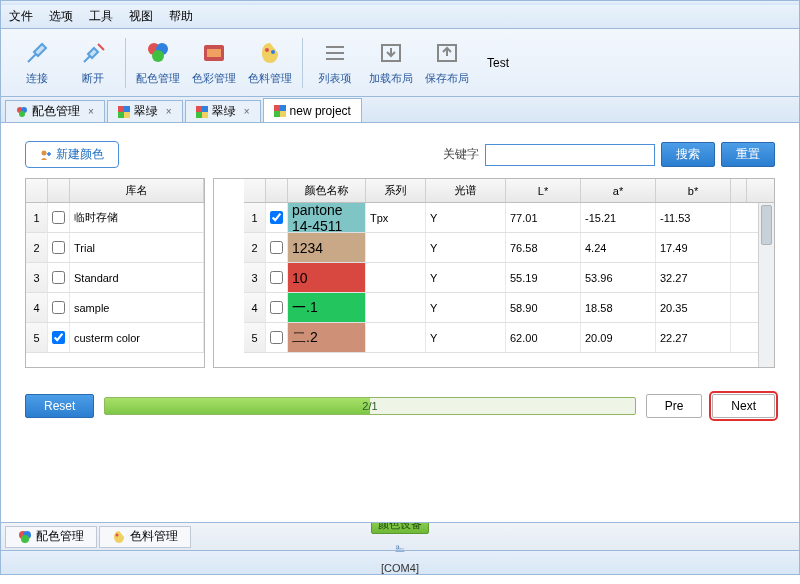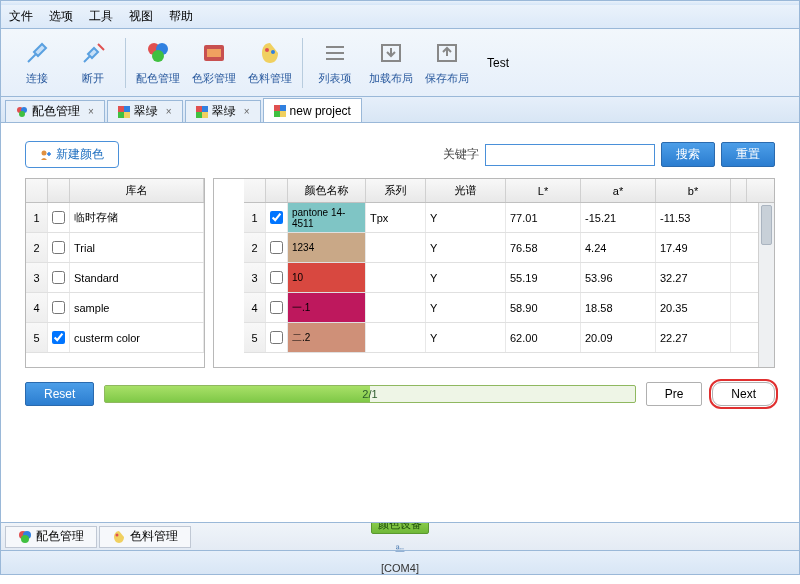--- a/index.html
+++ b/index.html
@@ -37,31 +37,31 @@
 .grid { border: 1px solid #b8b8b8; background: #fff; }
 .grid-left { width: 180px; }
 .grid-right { flex: 1; position: relative; padding-left: 30px; }
 .grid-head { background: linear-gradient(#f8f8f8, #e8e8e8); border-bottom: 1px solid #c0c0c0; display: flex; height: 24px; }
 .grid-head .hcell { border-right: 1px solid #d0d0d0; display: flex; align-items: center; justify-content: center; font-size: 11px; }
 .grid-body .row { display: flex; height: 30px; border-bottom: 1px solid #e0e0e0; align-items: stretch; }
 .grid-body .cell { border-right: 1px solid #e8e8e8; display: flex; align-items: center; padding: 0 4px; font-size: 11px; overflow: hidden; }
 .rownum { width: 22px; background: linear-gradient(#f8f8f8, #eee); justify-content: center; border-right: 1px solid #c8c8c8; }
 .chkcell { width: 22px; justify-content: center; }
 .colorname { width: 78px; padding: 0 !important; }
-.color-swatch { width: 100%; height: 100%; display: flex; align-items: center; padding-left: 4px; font-size: 10px; }
+.color-swatch { width: 100%; height: 100%; display: flex; align-items: center; padding-left: 4px; font-size: 14px; }
 .right-scroll { position: absolute; right: 0; top: 24px; bottom: 0; width: 16px; background: #eef0f2; border-left: 1px solid #d0d0d0; }
 .right-scroll .thumb { background: #c8d0d8; margin: 2px; height: 40px; border: 1px solid #aab4c0; border-radius: 2px; }
 
-.bottom-row { display: flex; align-items: center; margin-top: 14px; gap: 10px; }
+.bottom-row { display: flex; align-items: center; margin-top: 26px; gap: 10px; }
 .btn-reset-blue { background: linear-gradient(#4c9ee8, #2b7dd0); color: #fff; border: 1px solid #2a6aae; padding: 4px 18px; cursor: pointer; border-radius: 2px; }
 .progress { flex: 1; height: 18px; border: 1px solid #8fb860; background: #eef5e6; position: relative; border-radius: 2px; }
 .progress .bar { background: linear-gradient(#a8e068, #7fc847); height: 100%; }
 .progress .ptext { position: absolute; left: 50%; top: 50%; transform: translate(-50%, -50%); font-size: 11px; color: #2a5a2a; }
 .btn-nav { background: #fff; border: 1px solid #b0b0b0; padding: 4px 18px; cursor: pointer; border-radius: 2px; }
-.btn-nav.highlighted { outline: 2px solid #e03030; outline-offset: 1px; border-radius: 9px; }
+.btn-nav.highlighted { outline: 2px solid #e03030; outline-offset: 1px; }
 
 .bottom-tabs { background: linear-gradient(#f0f4f9, #e4ebf4); height: 28px; border: 1px solid #9ab8d8; border-top: none; display: flex; align-items: center; padding-left: 4px; }
 .btab { height: 22px; padding: 0 12px; display: flex; align-items: center; gap: 4px; border: 1px solid #c0c8d4; background: #f6f8fb; margin-right: 2px; cursor: pointer; }
 
 .statusbar { background: linear-gradient(#e6effa, #d8e6f5); height: 24px; border: 1px solid #9ab8d8; border-top: none; display: flex; align-items: center; justify-content: flex-end; padding: 0 6px; gap: 6px; flex-direction: column; }
 .status-badge { background: linear-gradient(#9ad858, #6fb838); color: #1a4a0a; border: 1px solid #5a9830; padding: 1px 6px; border-radius: 2px; font-size: 11px; }
 .usb-icon { color: #4a7ab0; font-size: 13px; }
 .status-com { font-size: 11px; color: #333; }
 
 
@@ -322,21 +322,21 @@
     <div class="cell" style="width:75px">55.19</div>
     <div class="cell" style="width:75px">53.96</div>
     <div class="cell" style="width:75px">32.27</div>
             </div>
             <div class="row">
     <div class="cell rownum">4</div>
     <div class="cell chkcell">
                 <input type="checkbox" style="">
               </div>
     <div class="cell colorname">
-                <div class="color-swatch" style="background:#be185d">一.1</div>
+                <div class="color-swatch" style="background:#22c55e">一.1</div>
               </div>
     <div class="cell" style="width:60px"></div>
     <div class="cell" style="width:80px">Y</div>
     <div class="cell" style="width:75px">58.90</div>
     <div class="cell" style="width:75px">18.58</div>
     <div class="cell" style="width:75px">20.35</div>
             </div>
             <div class="row">
     <div class="cell rownum">5</div>
     <div class="cell chkcell">

